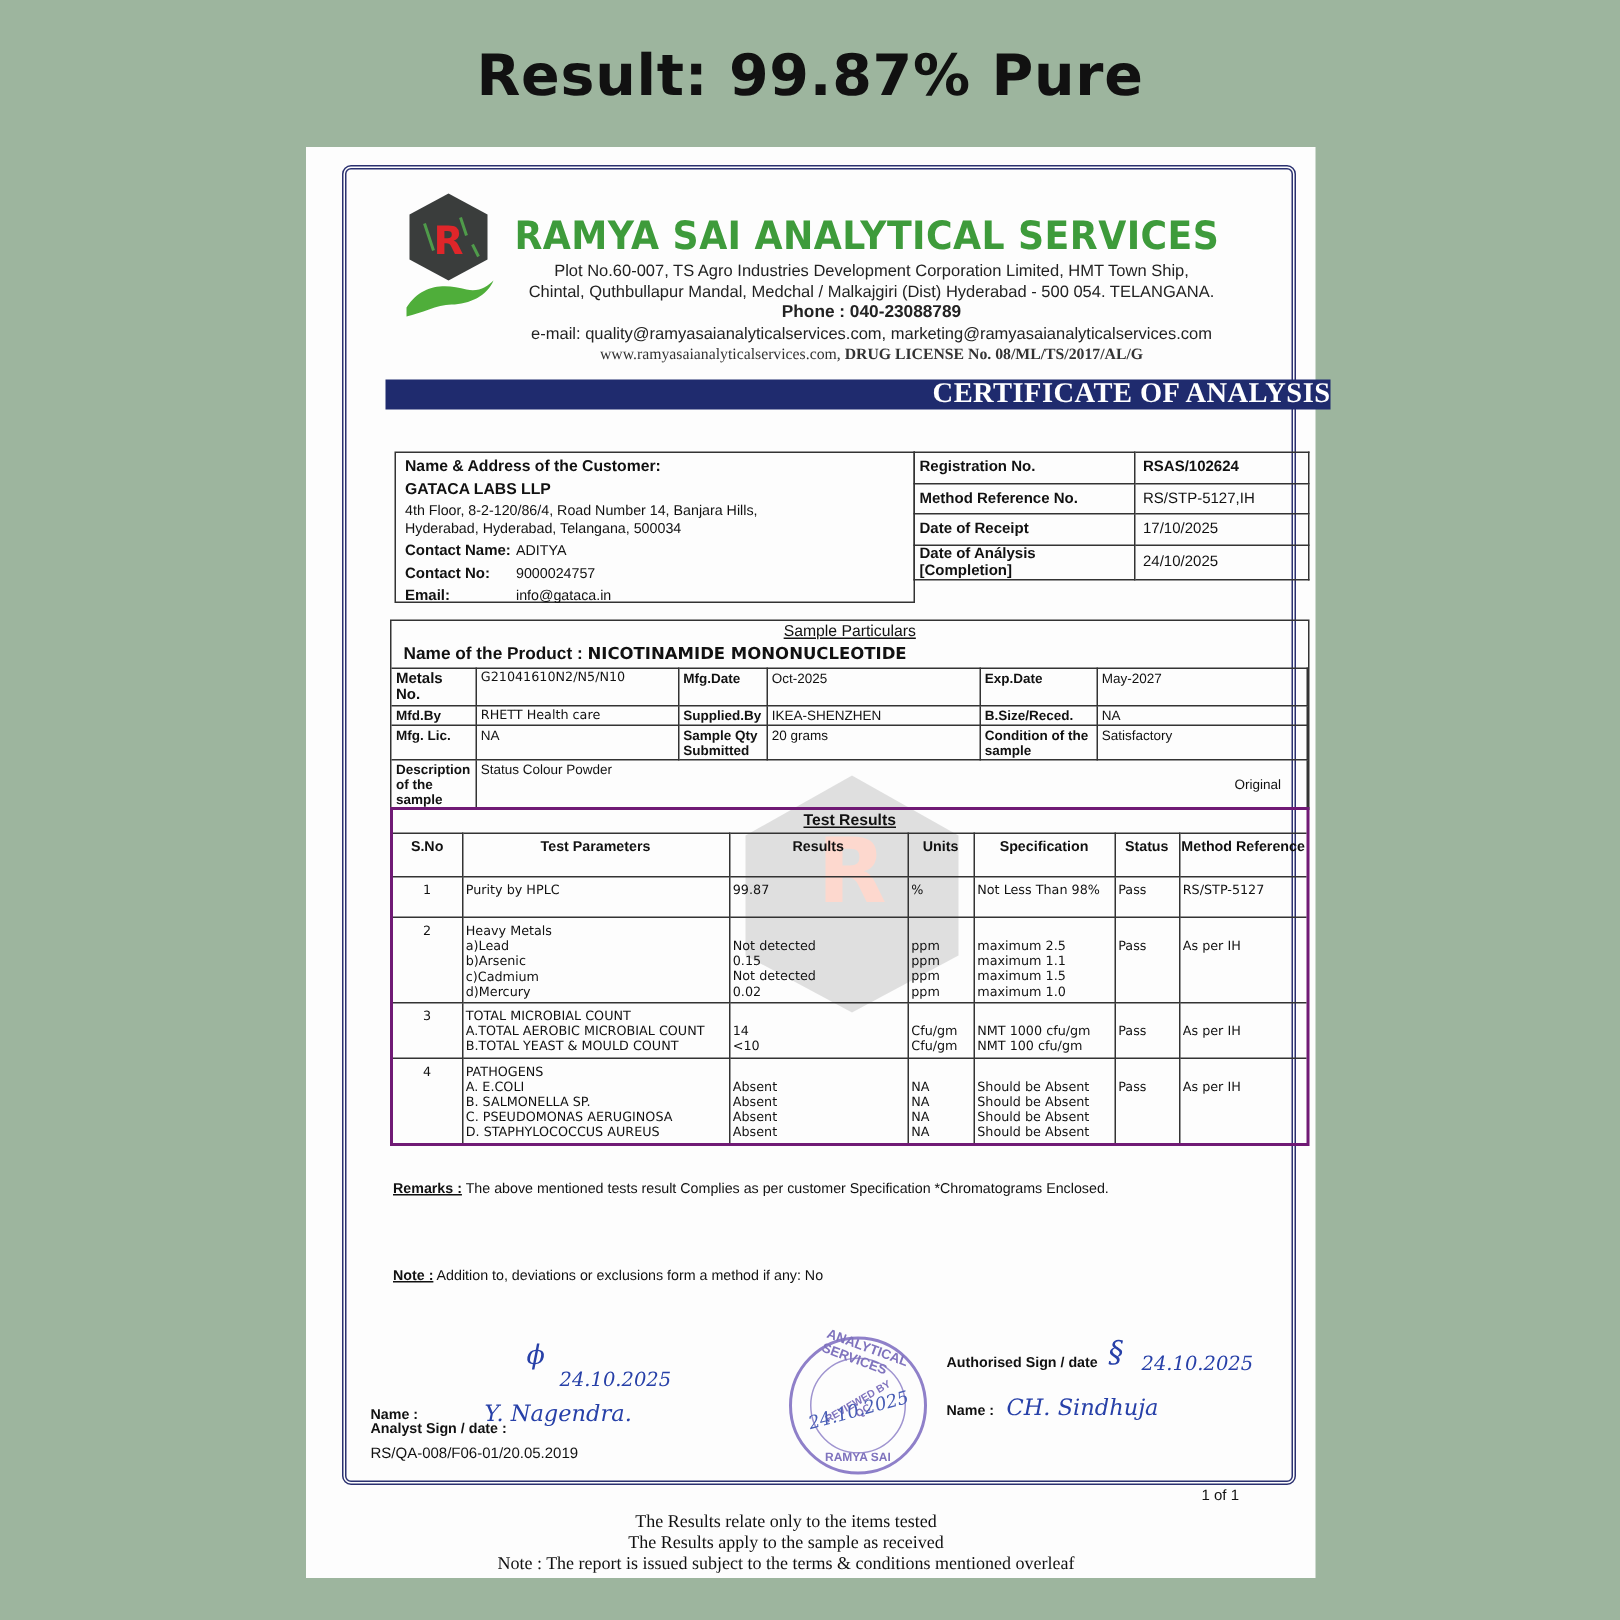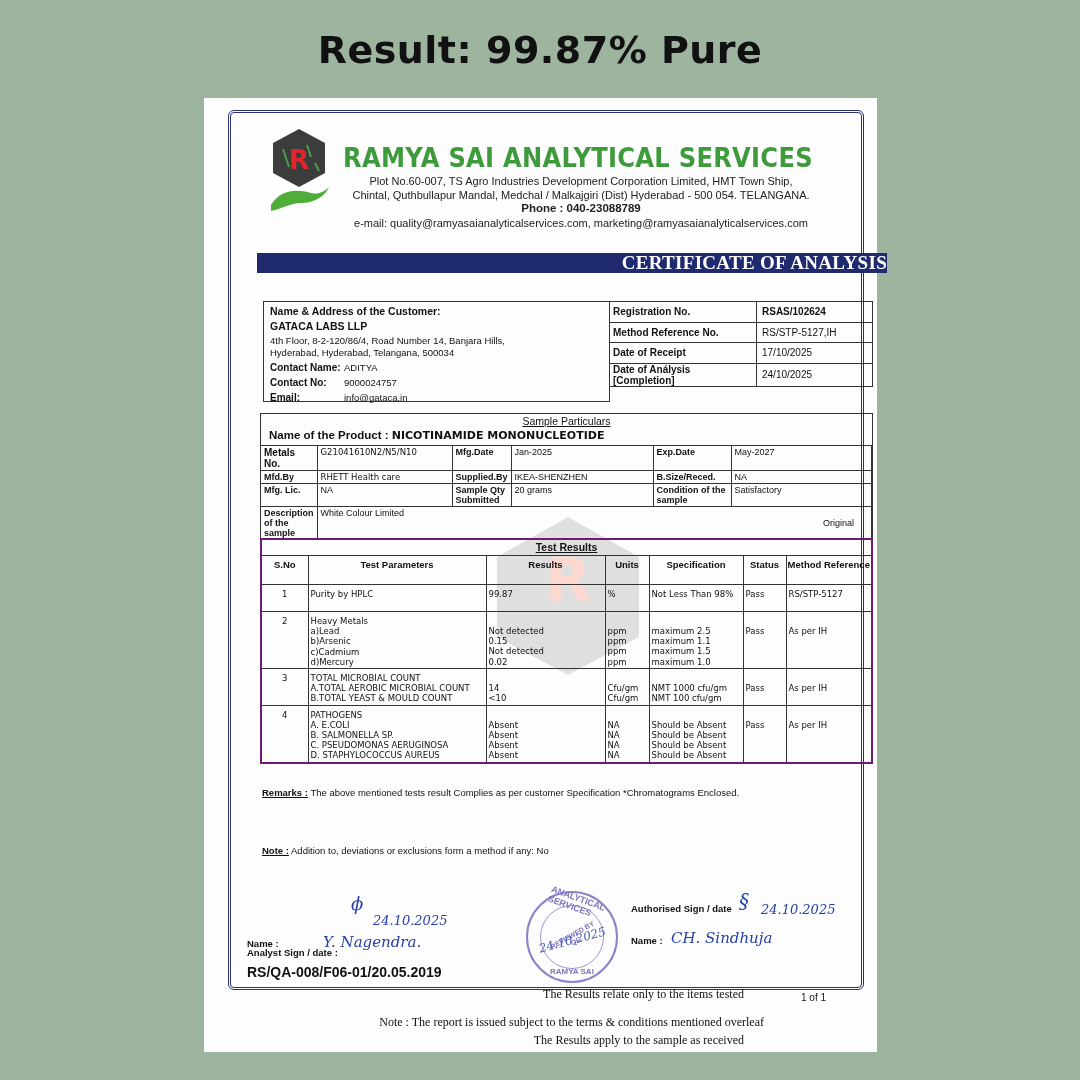--- a/index.html
+++ b/index.html
@@ -77,22 +77,22 @@
   .note { position: absolute; left: 31px; top: 732px; font-size: 9.5px; }
   .note b { text-decoration: underline; font-weight: bold; margin-top: 40px; }
 
   .sig-label { position: absolute; font-weight: bold; font-size: 9.5px; }
   .hand { position: absolute; font-family: "DejaVu Serif", serif; font-style: italic; color: #2740a8; }
   .stamp { position: absolute; left: 295px; top: 778px; width: 92px; height: 92px; border-radius: 50%;
     border: 2px solid #7c6bc0; opacity: 0.85; }
   .stamp .inner { position: absolute; left: 12px; top: 12px; width: 64px; height: 64px; border-radius: 50%; border: 1.5px solid #8f82c8; }
   .stamp .t { position: absolute; font-size: 9px; color: #6a5bb3; font-weight: bold; }
 
-  .formno { position: absolute; left: 40px; top: 866px; font-size: 14px; font-weight: bold; }
-  .foot { position: absolute; left: 100px; width: 440px; text-align: right; font-family: "Liberation Serif", serif; font-size: 12px; color: #111; }
+  .formno { position: absolute; left: 40px; top: 866px; font-size: 10px; font-weight: normal; }
+  .foot { position: absolute; left: 100px; width: 440px; text-align: center; font-family: "Liberation Serif", serif; font-size: 12px; color: #111; margin-top: 20px; }
   .page { position: absolute; left: 597px; top: 894px; font-size: 10px; }
 </style>
 </head>
 <body>
 
 <div class="headline">Result: 99.87% Pure</div>
 
 <div class="paper">
   <div class="frame">
 
@@ -101,20 +101,24 @@
       <path d="M16,22 L22,40 M40,18 L44,30 M48,36 L52,44" stroke="#4f9b4a" stroke-width="2" fill="none"></path>
       <text x="32" y="42" text-anchor="middle" font-family="DejaVu Sans, sans-serif" font-size="26" font-weight="bold" fill="#e0262a">R</text>
       <path d="M4,78 C14,62 30,62 44,66 C52,68 58,64 62,60 C58,70 46,76 34,76 C24,76 14,82 4,84 Z" fill="#4fae3a"></path>
     </svg>
 
     <div class="brand">RAMYA SAI ANALYTICAL SERVICES</div>
     <div class="addr l1">Plot No.60-007, TS Agro Industries Development Corporation Limited, HMT Town Ship,</div>
     <div class="addr l2">Chintal, Quthbullapur Mandal, Medchal / Malkajgiri (Dist) Hyderabad - 500 054. TELANGANA.</div>
     <div class="addr l3">Phone : 040-23088789</div>
     <div class="addr l4">e-mail: quality@ramyasaianalyticalservices.com, marketing@ramyasaianalyticalservices.com</div>
+    <div class="addr l5">
+      <span>www.ramyasaianalyticalservices.com,</span>
+      <b>DRUG LICENSE No. 08/ML/TS/2017/AL/G</b>
+    </div>
 
     <div class="titlebar">
       <span>CERTIFICATE OF ANALYSIS</span>
     </div>
 
     <div class="cust">
       <div class="h">Name &amp; Address of the Customer:</div>
       <div class="name">GATACA LABS LLP</div>
       <div class="line">4th Floor, 8-2-120/86/4, Road Number 14, Banjara Hills,</div>
       <div class="line" style="margin-top:1px">Hyderabad, Hyderabad, Telangana, 500034</div>
@@ -157,21 +161,21 @@
       <div class="sp-title">Sample Particulars</div>
       <div class="pname">
         <span>Name of the Product : </span><b>NICOTINAMIDE MONONUCLEOTIDE</b>
       </div>
       <table>
         <tbody>
             <tr style="border-top:1px solid #333">
           <td class="k" style="width:54px;font-size:10px">Metals No.</td>
           <td class="mono" style="width:135px">G21041610N2/N5/N10</td>
           <td class="k" style="width:57px">Mfg.Date</td>
-          <td style="width:142px">Jan-2025</td>
+          <td style="width:142px">Oct-2025</td>
           <td class="k" style="width:78px">Exp.Date</td>
           <td>May-2027</td>
         </tr>
         <tr>
           <td class="k">Mfd.By</td>
           <td class="mono">RHETT Health care</td>
           <td class="k">Supplied.By</td>
           <td>IKEA-SHENZHEN</td>
           <td class="k">B.Size/Reced.</td>
           <td>NA</td>
@@ -180,21 +184,21 @@
           <td class="k">Mfg. Lic.</td>
           <td>NA</td>
           <td class="k">Sample Qty Submitted</td>
           <td>20 grams</td>
           <td class="k">Condition of the sample</td>
           <td>Satisfactory</td>
         </tr>
         <tr class="desc">
           <td class="k">Description of the sample</td>
           <td colspan="5">
-            <span>White Colour Limited</span>
+            <span>Status Colour Powder</span>
             <span class="orig">Original</span>
           </td>
         </tr>
       </tbody>
         </table>
     </div>
 
     <svg class="wm" viewBox="0 0 150 165">
       <polygon points="75,4 146,44 146,124 75,162 4,124 4,44" fill="#7a7a7a"></polygon>
       <text x="75" y="88" text-anchor="middle" font-family="DejaVu Sans, sans-serif" font-size="60" font-weight="bold" fill="#ff5a2a">R</text>
@@ -345,16 +349,16 @@
     <div class="sig-label" style="left:400px;top:790px">Authorised Sign / date</div>
     <div class="hand" style="left:508px;top:776px;font-size:20px">§</div>
     <div class="hand" style="left:530px;top:789px;font-size:13px">24.10.2025</div>
     <div class="sig-label" style="left:400px;top:822px">Name :</div>
     <div class="hand" style="left:440px;top:816px;font-size:15px">CH. Sindhuja</div>
 
     <div class="formno" style="left:16px;top:851px">RS/QA-008/F06-01/20.05.2019</div>
   </div>
 
   <div class="foot" style="top:889px">The Results relate only to the items tested</div>
-  <div class="foot" style="top:935px">The Results apply to the sample as received</div>
+  <div class="foot" style="top:903px">The Results apply to the sample as received</div>
   <div class="foot" style="top:917px;left:80px;width:480px">Note : The report is issued subject to the terms &amp; conditions mentioned overleaf</div>
   <div class="page">1 of 1</div>
 </div>
 
 </body></html>

